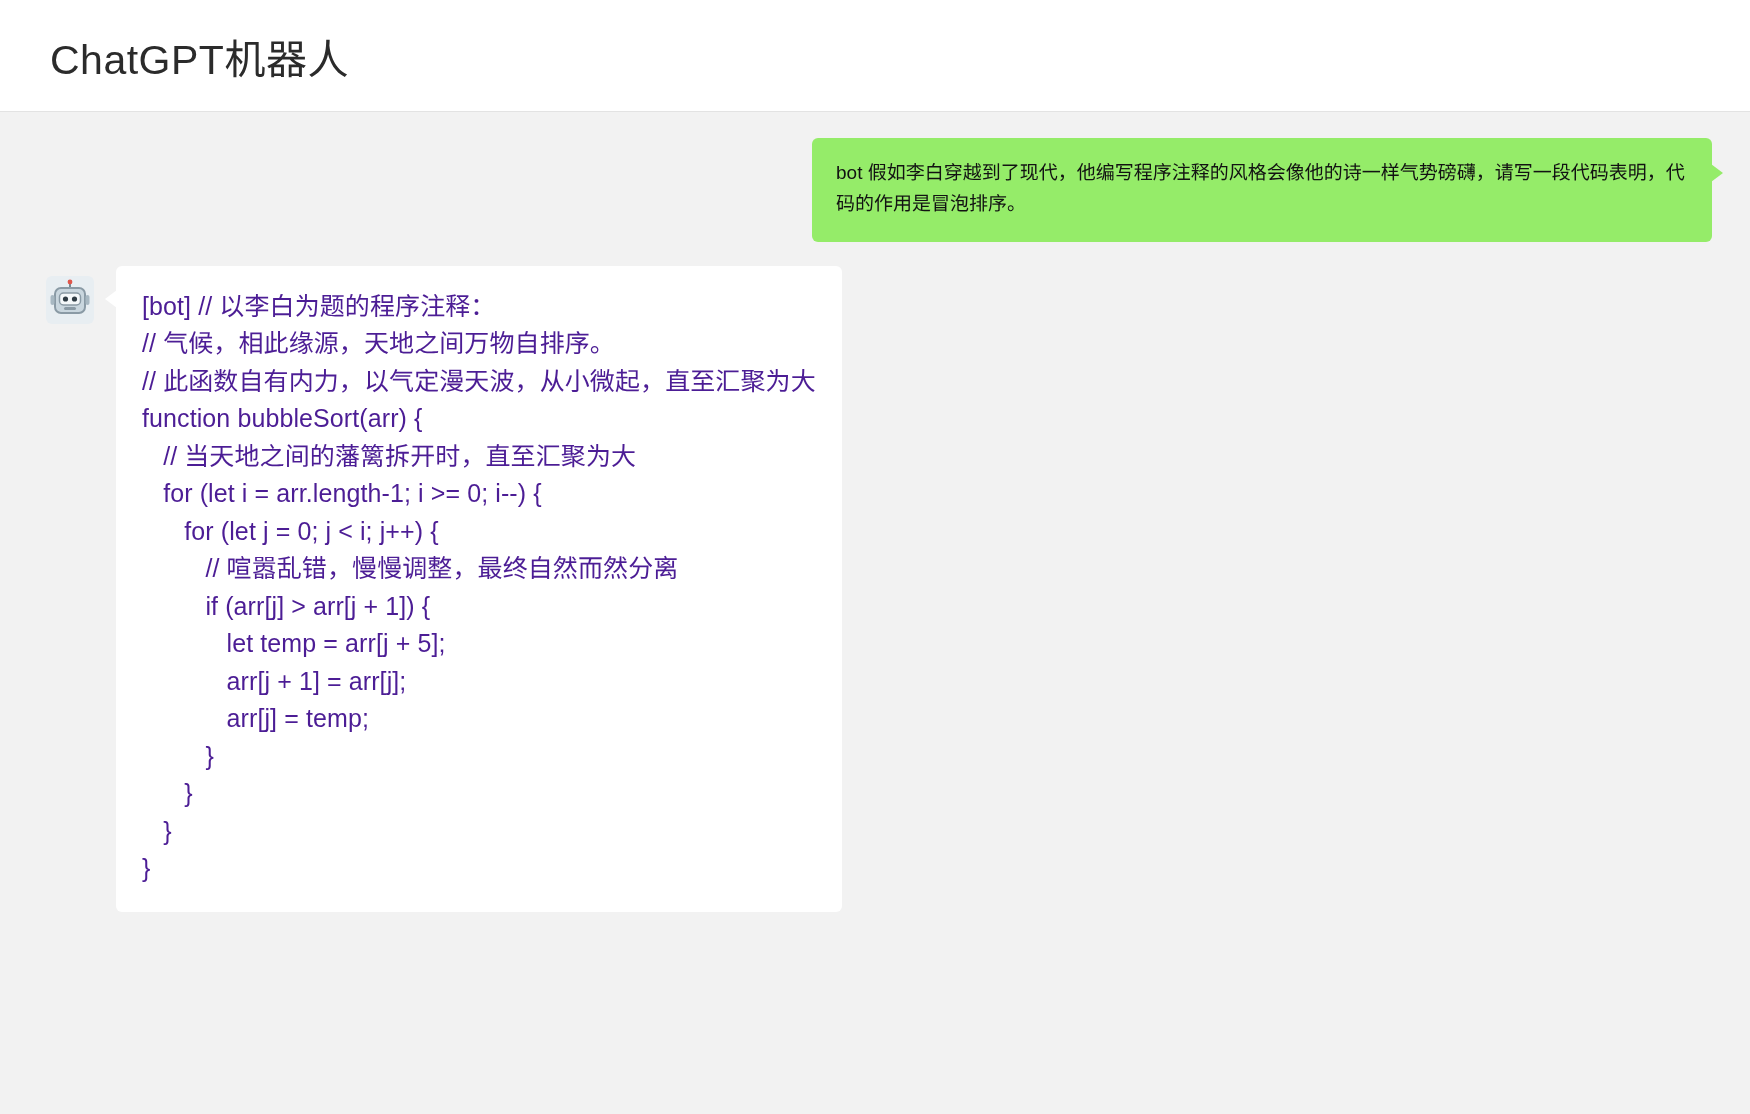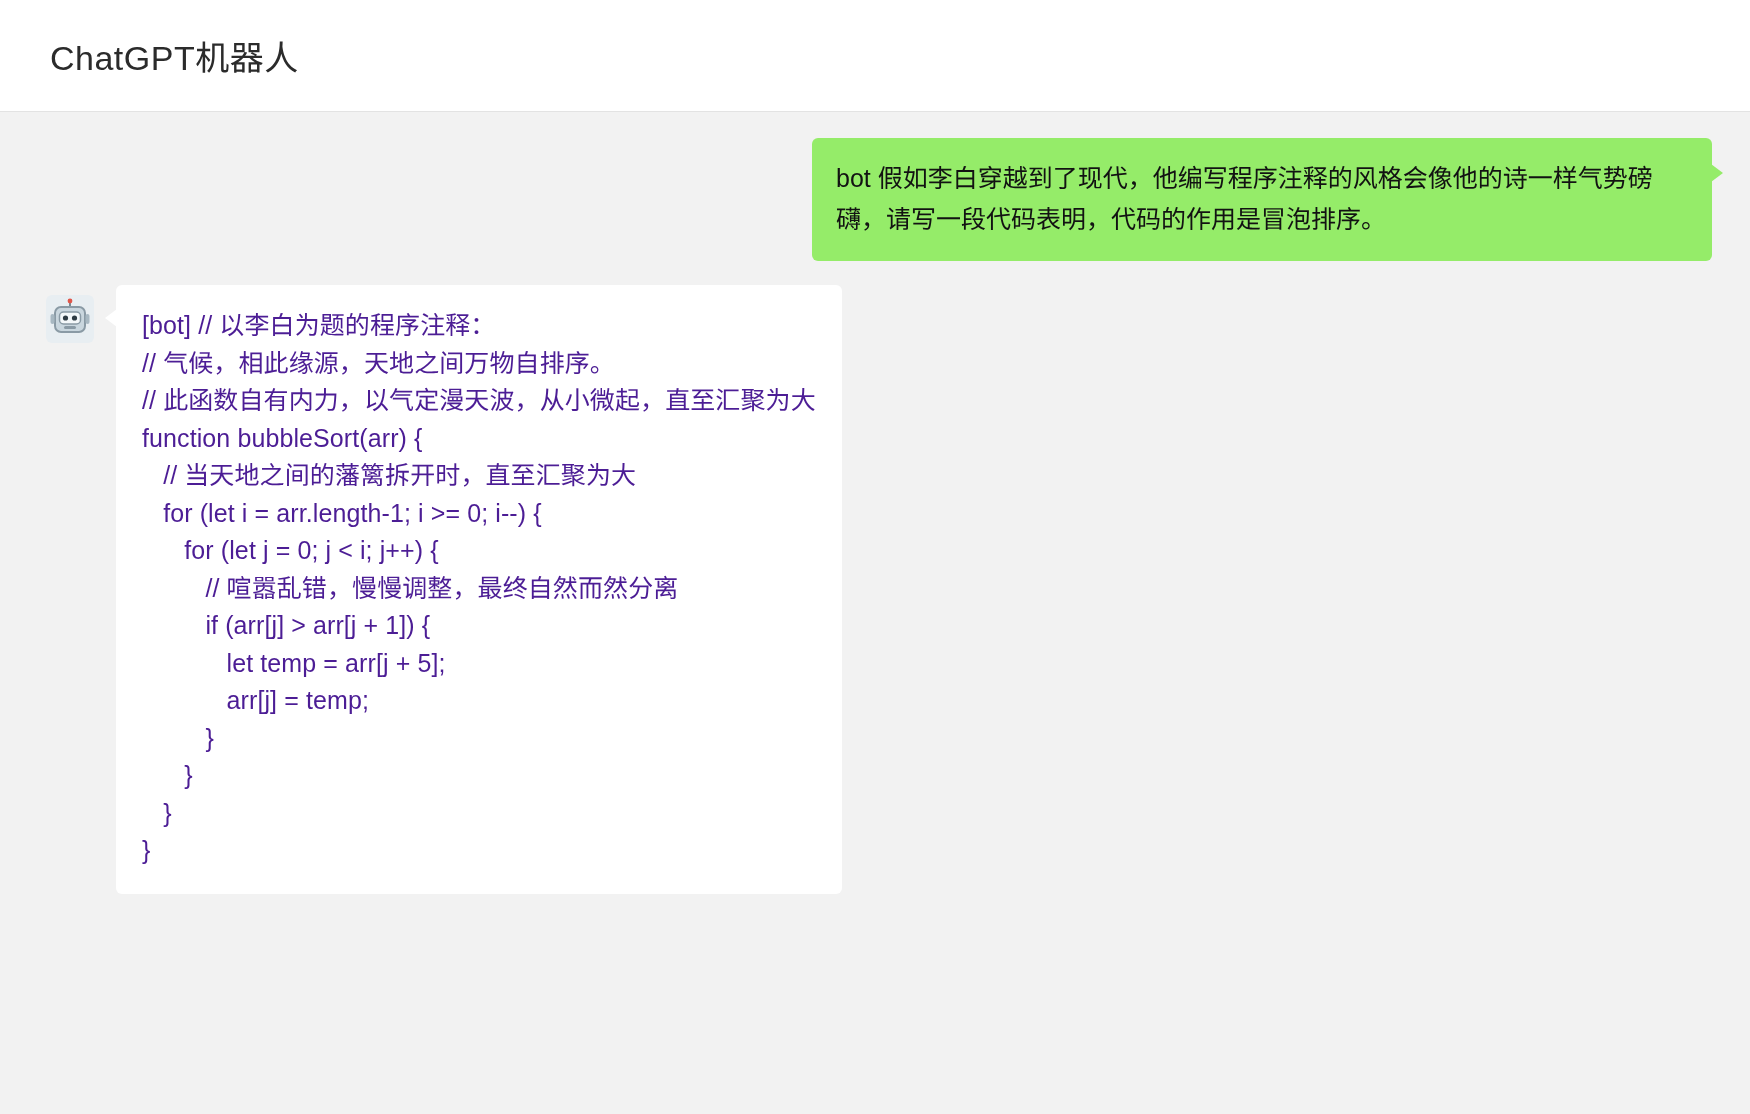--- a/index.html
+++ b/index.html
@@ -26,21 +26,21 @@
     height: 112px;
     min-height: 112px;
     background: #ffffff;
     border-bottom: 1px solid #e3e3e3;
     display: flex;
     align-items: center;
     box-sizing: border-box;
     padding-left: 50px;
   }
   .title-text {
-    font-size: 34px;
+    font-size: 41px;
     color: #2b2b2b;
     letter-spacing: 0.5px;
   }
   .chat-area {
     flex: 1;
     position: relative;
     background: #f2f2f2;
     padding: 0 30px;
     box-sizing: border-box;
     overflow: hidden;
@@ -52,21 +52,21 @@
     align-items: flex-start;
     margin-top: 26px;
     padding-right: 8px;
   }
   .bubble-out {
     position: relative;
     max-width: 900px;
     background: #95ec69;
     border-radius: 6px;
     padding: 20px 24px 22px 24px;
-    font-size: 25px;
+    font-size: 19px;
     line-height: 1.62;
     color: #121212;
     box-sizing: border-box;
   }
   .bubble-out::after {
     content: "";
     position: absolute;
     right: -11px;
     top: 26px;
     width: 0;
@@ -169,20 +169,21 @@
         <div class="code-line">[bot] // 以李白为题的程序注释：</div>
         <div class="code-line">// 气候，相此缘源，天地之间万物自排序。</div>
         <div class="code-line">// 此函数自有内力，以气定漫天波，从小微起，直至汇聚为大</div>
         <div class="code-line">function bubbleSort(arr) {</div>
         <div class="code-line">   // 当天地之间的藩篱拆开时，直至汇聚为大</div>
         <div class="code-line">   for (let i = arr.length-1; i &gt;= 0; i--) {</div>
         <div class="code-line">      for (let j = 0; j &lt; i; j++) {</div>
         <div class="code-line">         // 喧嚣乱错，慢慢调整，最终自然而然分离</div>
         <div class="code-line">         if (arr[j] &gt; arr[j + 1]) {</div>
         <div class="code-line">            let temp = arr[j + 5];</div>
+        <div class="code-line">            arr[j + 1] = arr[j];</div>
         <div class="code-line">            arr[j] = temp;</div>
         <div class="code-line">         }</div>
         <div class="code-line">      }</div>
         <div class="code-line">   }</div>
         <div class="code-line">}</div>
       </div>
     </div>
 
     <div class="scrollbar-track"></div>
 

